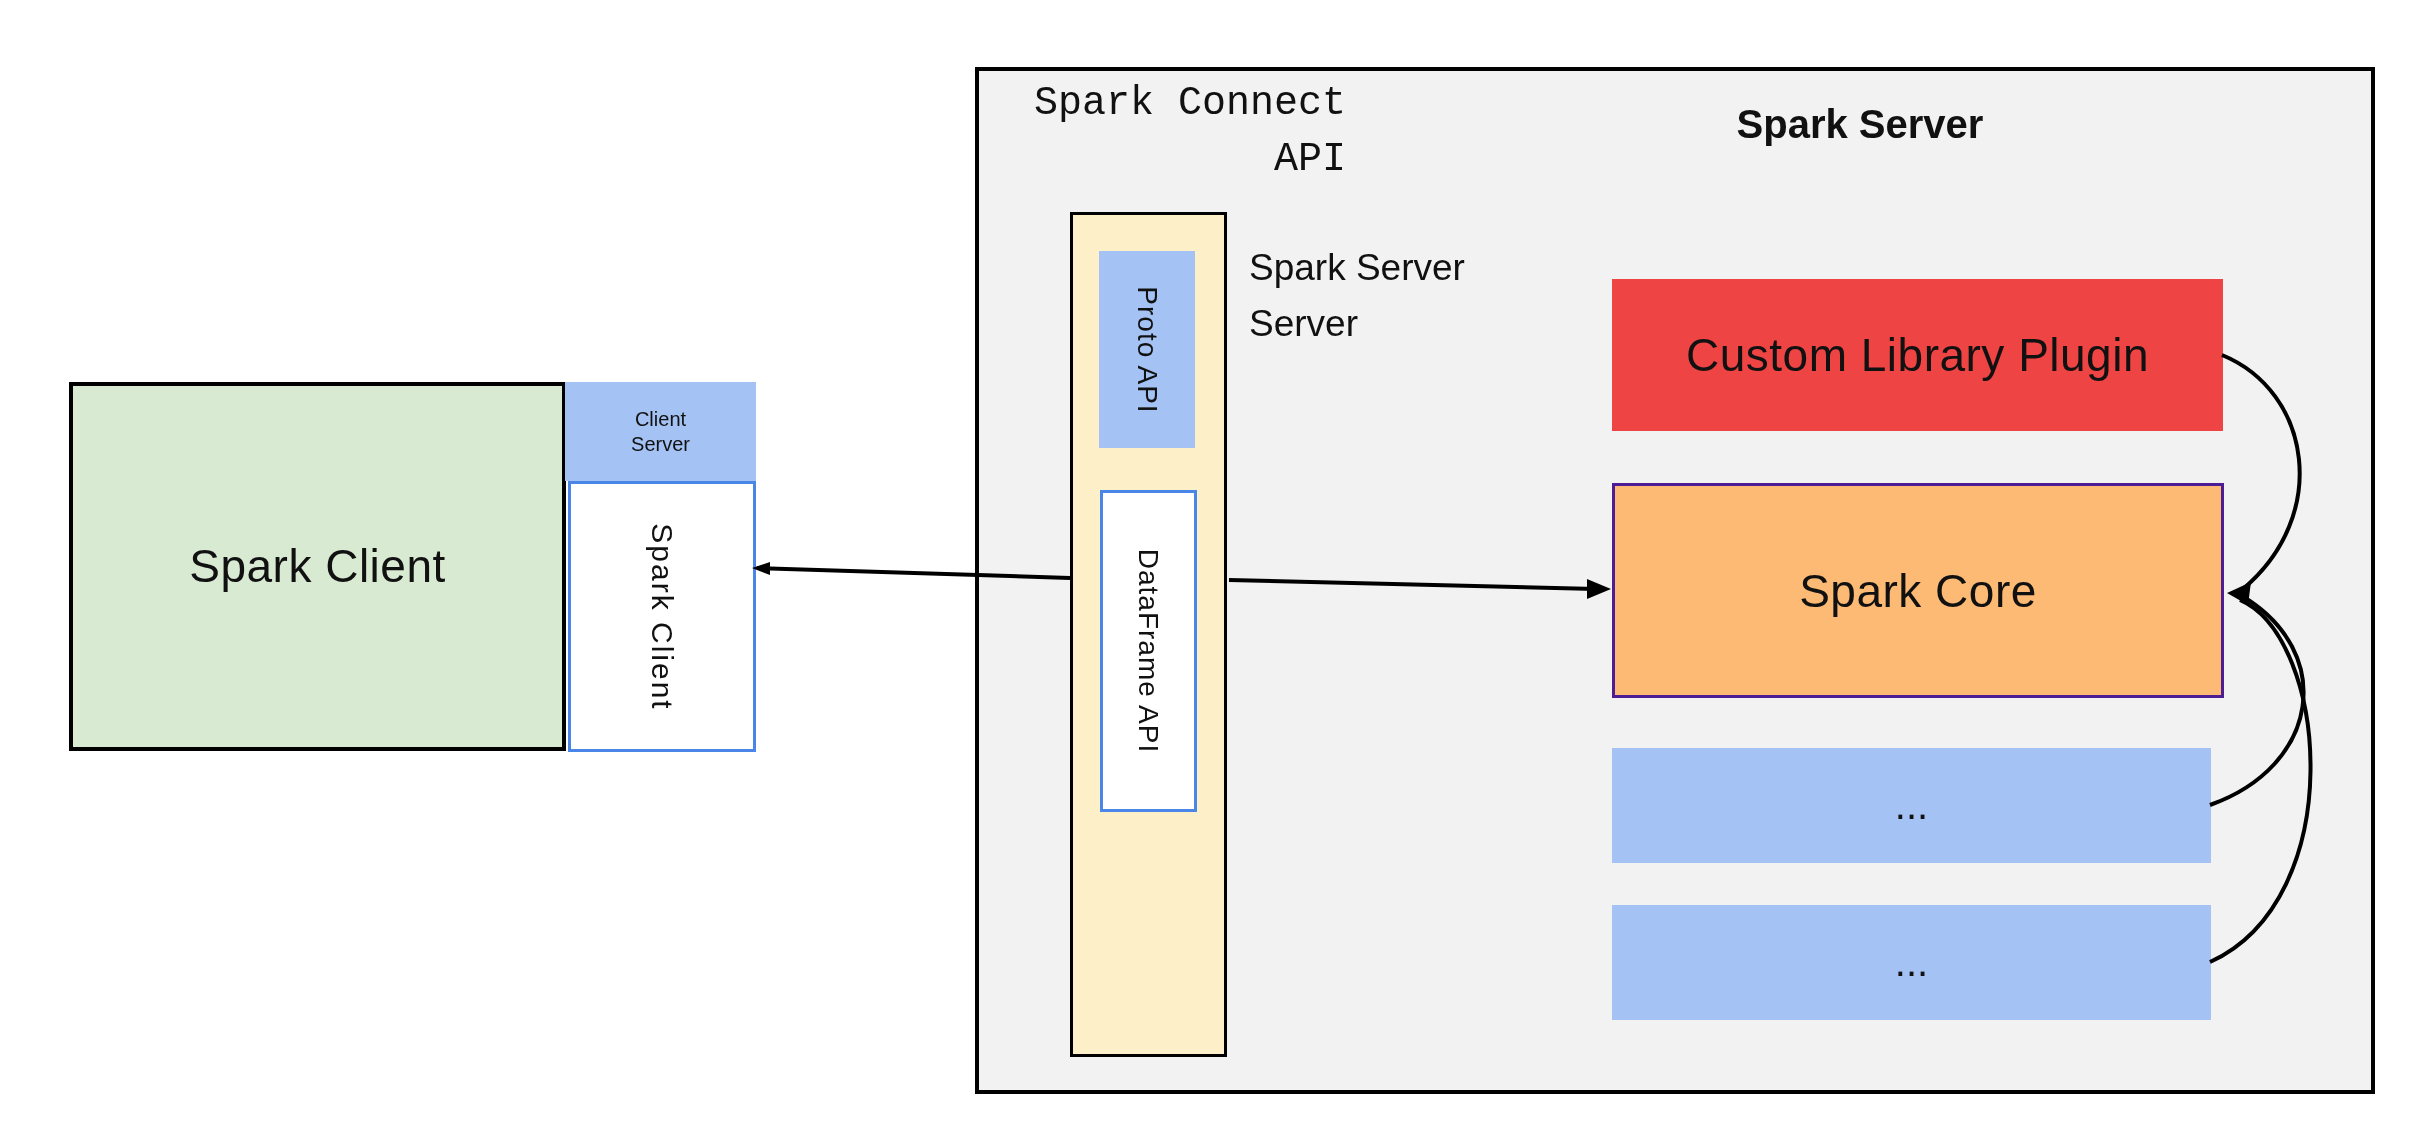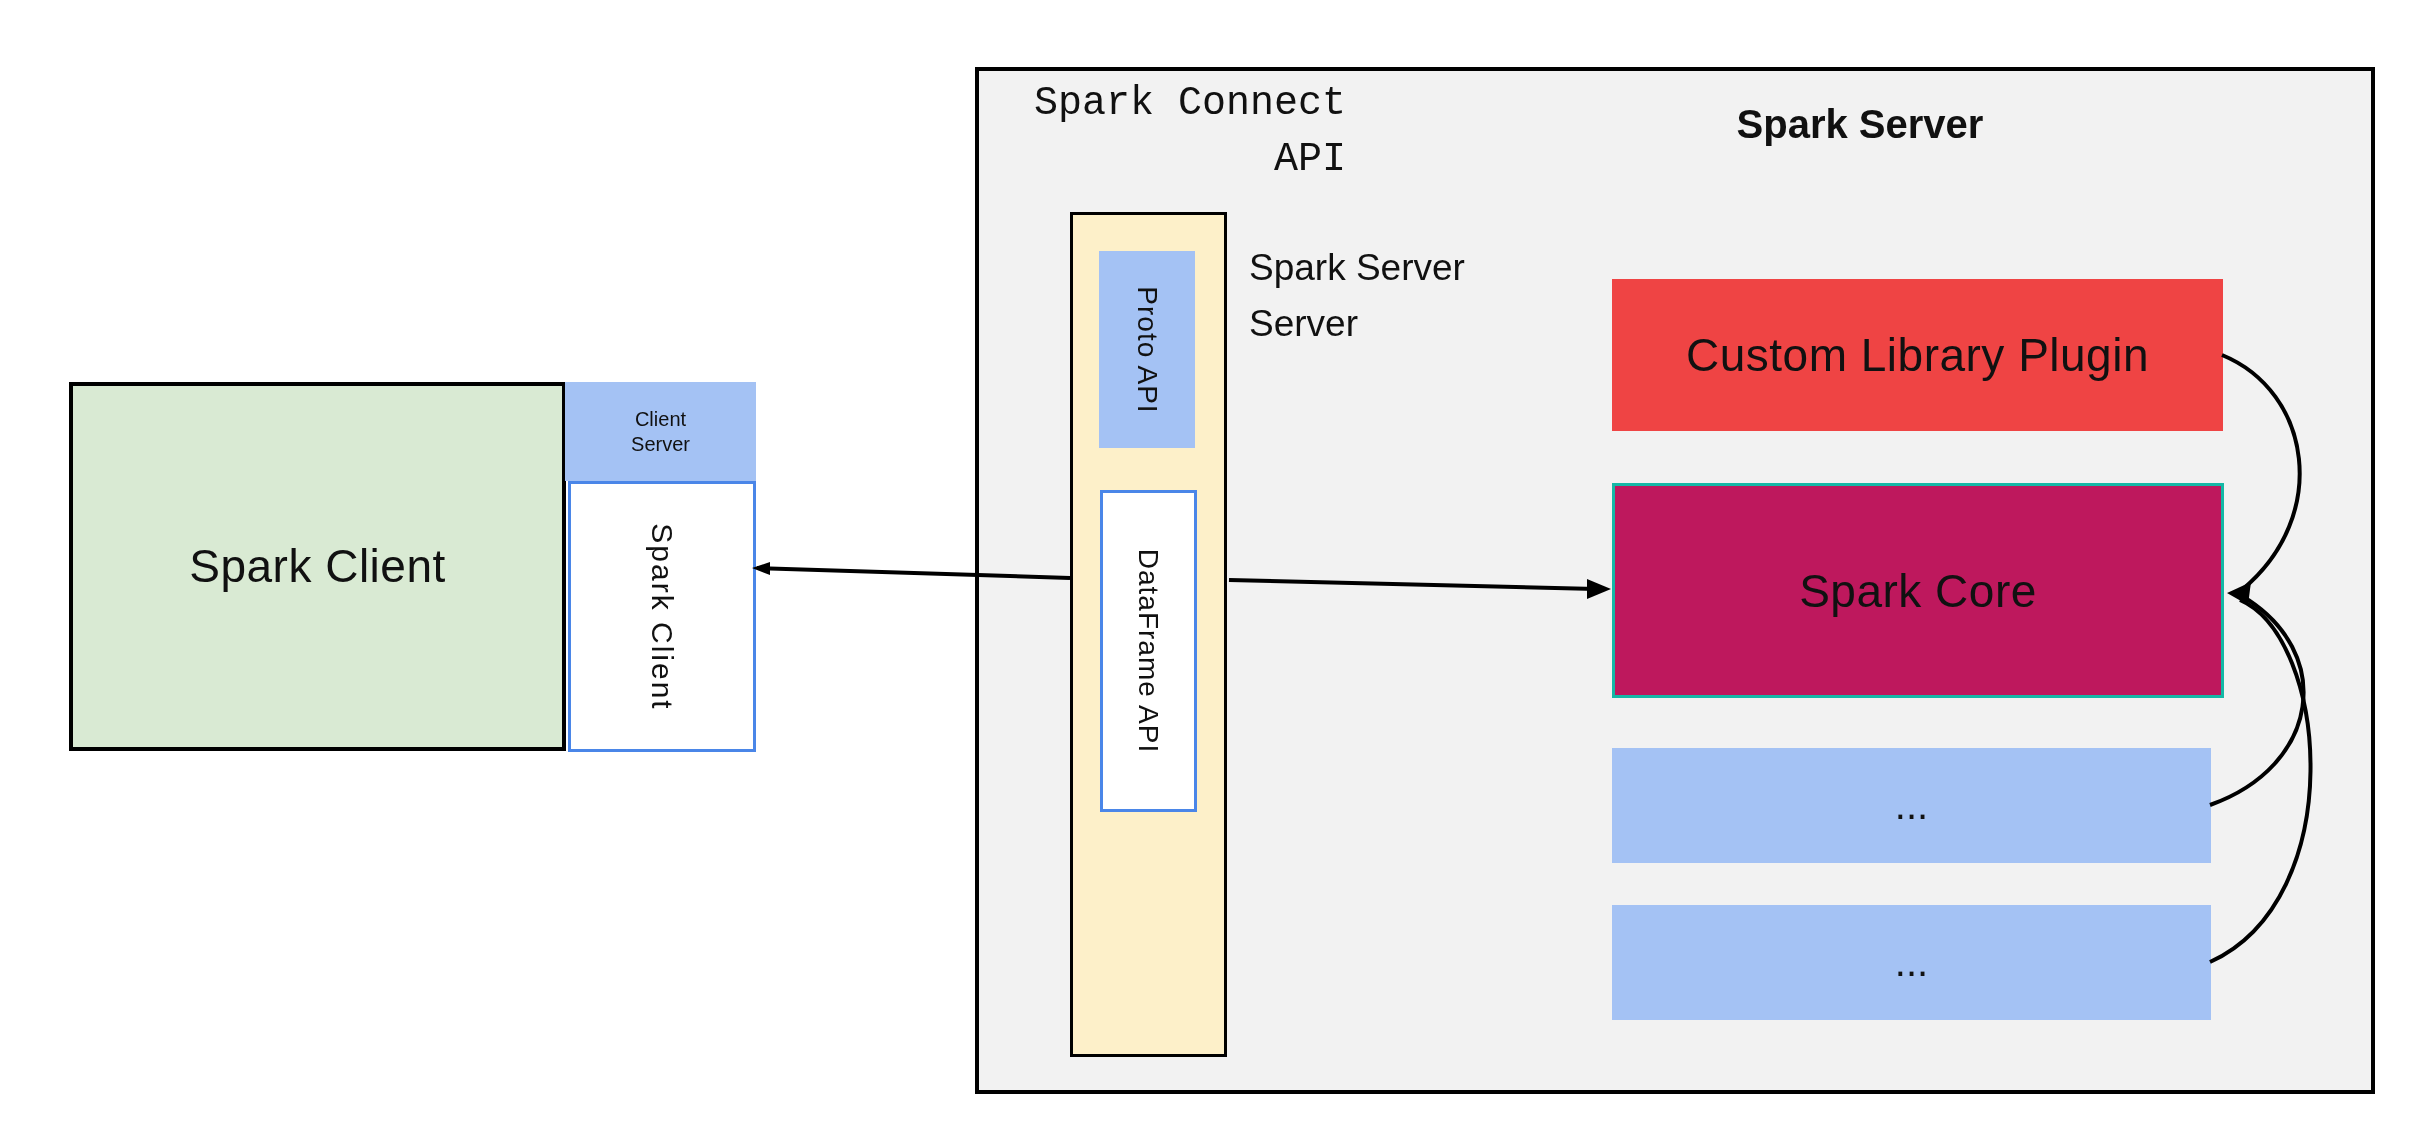--- a/index.html
+++ b/index.html
@@ -34,21 +34,21 @@
   
   .yellow-box{left:1070px;top:212px;width:157px;height:845px;background:#fdf0c9;border:3px solid #000;}
   .proto-box{left:1099px;top:251px;width:96px;height:197px;background:#a4c2f4;}
   .df-box{left:1100px;top:490px;width:97px;height:322px;background:#fff;border:3px solid #4a86e8;}
 
   .ssl-label{left:1249px;top:240px;width:360px;font-size:37px;line-height:1.5;text-align:left;}
   .ssl-label span{display:block;}
 
   
   .plugin-box{left:1612px;top:279px;width:611px;height:152px;background:#ef4444;font-size:46px;letter-spacing:.5px;}
-  .core-box{left:1612px;top:483px;width:612px;height:215px;background:#be185d;border:3px solid #14b8a6;font-size:46px;letter-spacing:.5px;}
+  .core-box{left:1612px;top:483px;width:612px;height:215px;background:#fdba74;border:3px solid #4c1d95;font-size:46px;letter-spacing:.5px;}
   .dots-box-1{left:1612px;top:748px;width:599px;height:115px;background:#a4c2f4;font-size:40px;}
   .dots-box-2{left:1612px;top:905px;width:599px;height:115px;background:#a4c2f4;font-size:40px;}
 
   #wires{left:0;top:0;width:2435px;height:1135px;pointer-events:none;}
 </style>
 </head>
 <body>
 
 <div id="canvas">
 

